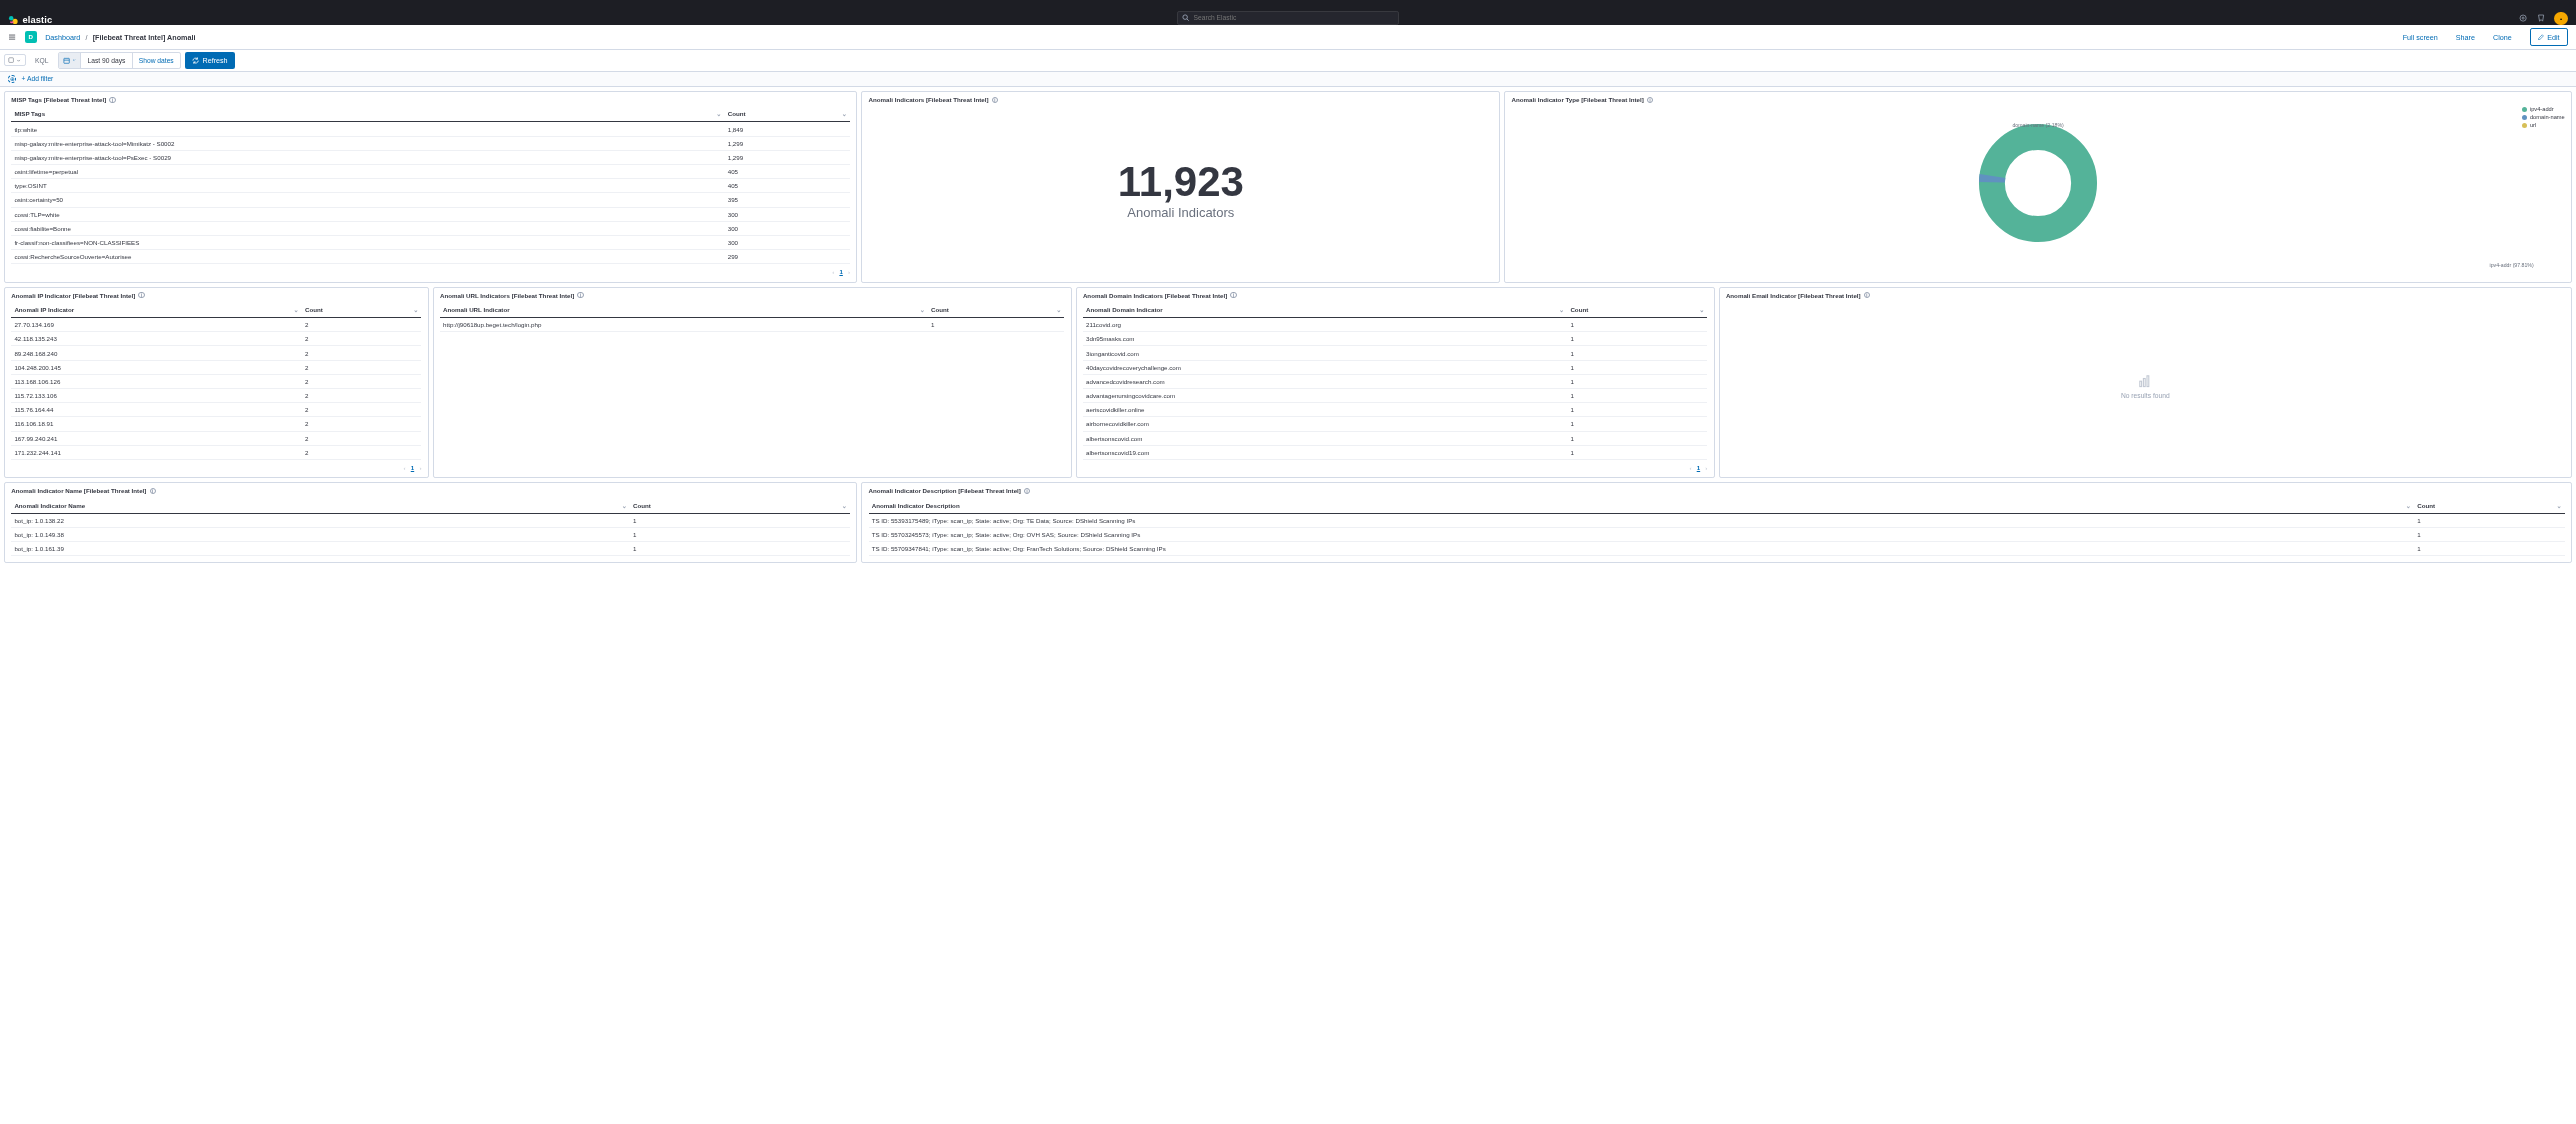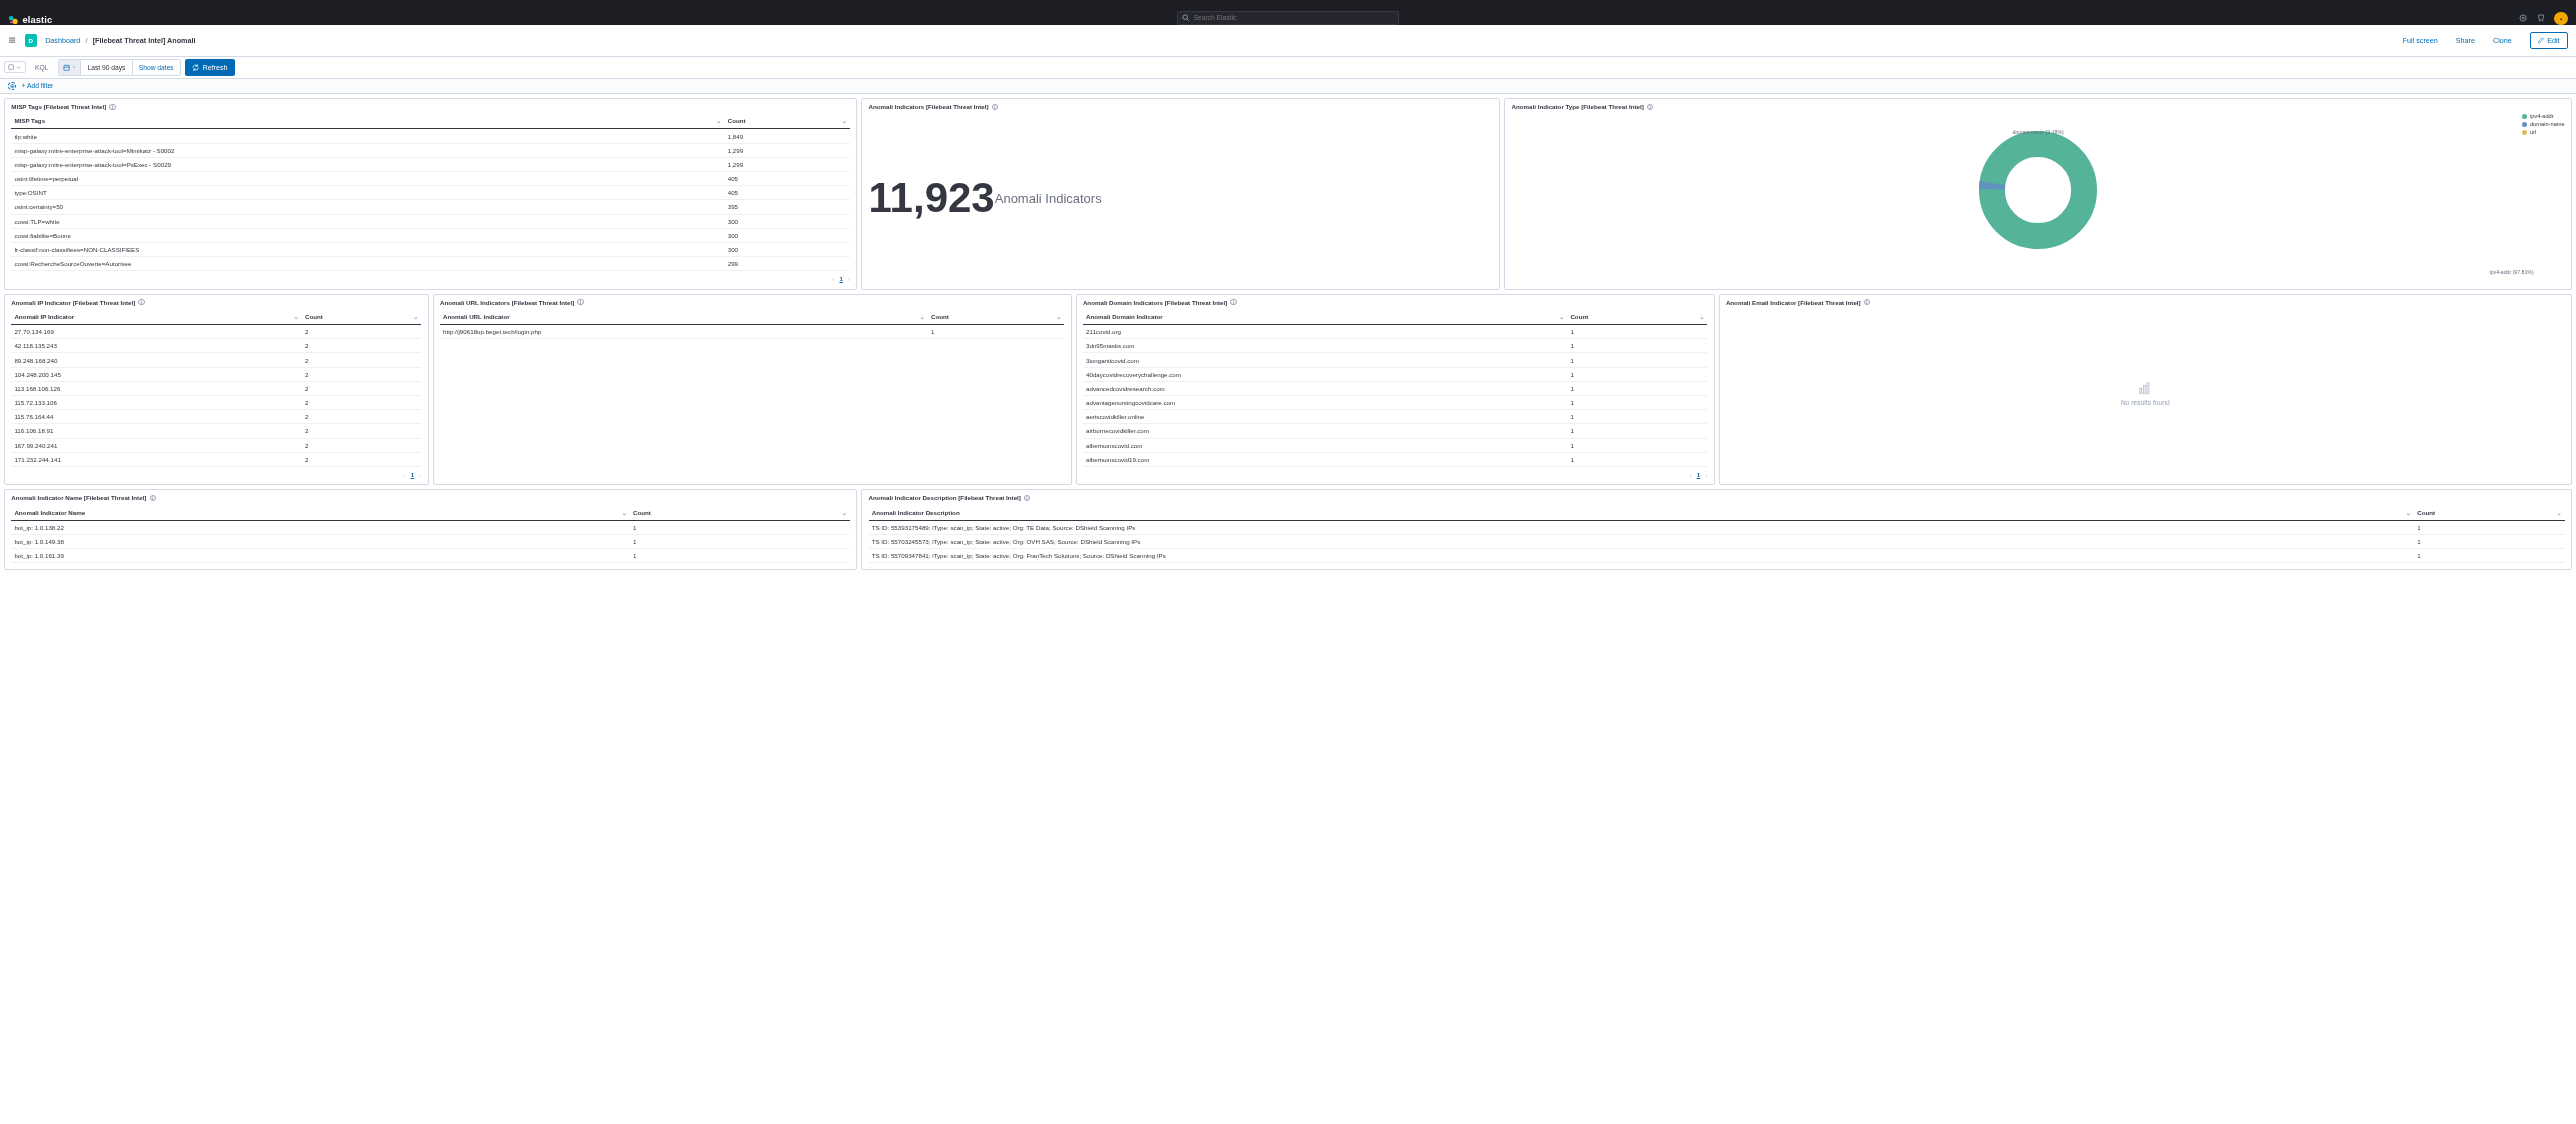--- a/index.html
+++ b/index.html
@@ -10,21 +10,21 @@
 .logo-wrap { display: flex; align-items: center; gap: 4.1px; }
 .logo-icon { width: 10.3px; height: 10.3px; }
 .logo-text { font-size: 9.3px; font-weight: 700; color: #fff; letter-spacing: 0.1px; }
 .search-wrap { position: absolute; left: 50%; transform: translateX(-50%); }
 .global-search { width: 222px; height: 14.4px; background: #25262e; border: 0.5px solid #38393f; border-radius: 2.1px; padding: 0 5.2px 0 15.5px; color: #98a2b3; font-size: 6.7px; }
 .global-search-icon { position: absolute; left: 5.2px; top: 3.1px; color: #98a2b3; }
 .header-right { margin-left: auto; display: flex; align-items: center; gap: 9.3px; }
 .avatar { width: 13.4px; height: 13.4px; border-radius: 50%; background: #f5a700; display: flex; align-items: center; justify-content: center; font-size: 6.2px; font-weight: 600; color: #000; }
 
 
-.sub-header { height: 32px; border-bottom: 0.5px solid #d3dae6; display: flex; align-items: center; padding: 0 8.2px; }
+.sub-header { height: 25px; border-bottom: 0.5px solid #d3dae6; display: flex; align-items: center; padding: 0 8.2px; }
 .hamburger { width: 8.2px; margin-right: 8.2px; cursor: pointer; }
 .space-badge { width: 12.4px; height: 12.4px; background: #00bfb3; border-radius: 2.1px; color: #fff; display: flex; align-items: center; justify-content: center; font-size: 6.2px; font-weight: 600; margin-right: 8.2px; }
 .breadcrumb { display: flex; align-items: center; gap: 2.1px; font-size: 7.2px; }
 .breadcrumb a { color: #006bb4; text-decoration: none; }
 .breadcrumb .sep { color: #69707d; margin: 0 3.1px; }
 .breadcrumb .current { color: #343741; font-weight: bold; }
 .sub-right { margin-left: auto; display: flex; align-items: center; gap: 18px; }
 .link-btn { color: #006bb4; font-size: 7.2px; cursor: pointer; }
 .edit-btn { border: 0.5px solid #006bb4; color: #006bb4; background: #fff; padding: 3.1px 7.2px; border-radius: 2.1px; font-size: 7.2px; display: flex; align-items: center; gap: 3.1px; cursor: pointer; }
 
@@ -53,21 +53,21 @@
 
 .tbl { width: 100%; border-collapse: collapse; font-size: 6.2px; }
 .tbl th { text-align: left; font-weight: 700; padding: 4.1px 3.1px; border-bottom: 1px solid #343741; background: #fff; position: relative; }
 .tbl th .sort { float: right; color: #98a2b3; }
 .tbl td { padding: 3.1px; border-bottom: 0.5px solid #eef0f4; }
 .pager { display: flex; justify-content: flex-end; align-items: center; gap: 5.2px; padding-top: 4.1px; font-size: 6.2px; }
 .pager .num { color: #006bb4; font-weight: 600; text-decoration: underline; }
 .pager .arrow { color: #c2c8d3; }
 
 
-.metric-wrap { flex: 1; display: flex; flex-direction: row; align-items: center; justify-content: flex-start; }
+.metric-wrap { flex: 1; display: flex; flex-direction: column; align-items: center; justify-content: center; }
 .metric-value { font-size: 42px; font-weight: 700; color: #343741; line-height: 1; }
 .metric-label { font-size: 13px; color: #69707d; margin-top: 2.1px; }
 
 
 .donut-wrap { flex: 1; display: flex; position: relative; }
 .donut-svg { margin: 5.2px auto; }
 .legend { position: absolute; top: 0; right: 0; font-size: 5.7px; }
 .legend-item { display: flex; align-items: center; gap: 3.1px; margin-bottom: 2.1px; }
 .legend-swatch { width: 5.2px; height: 5.2px; border-radius: 50%; }
 .donut-label { position: absolute; font-size: 5.2px; color: #69707d; }

